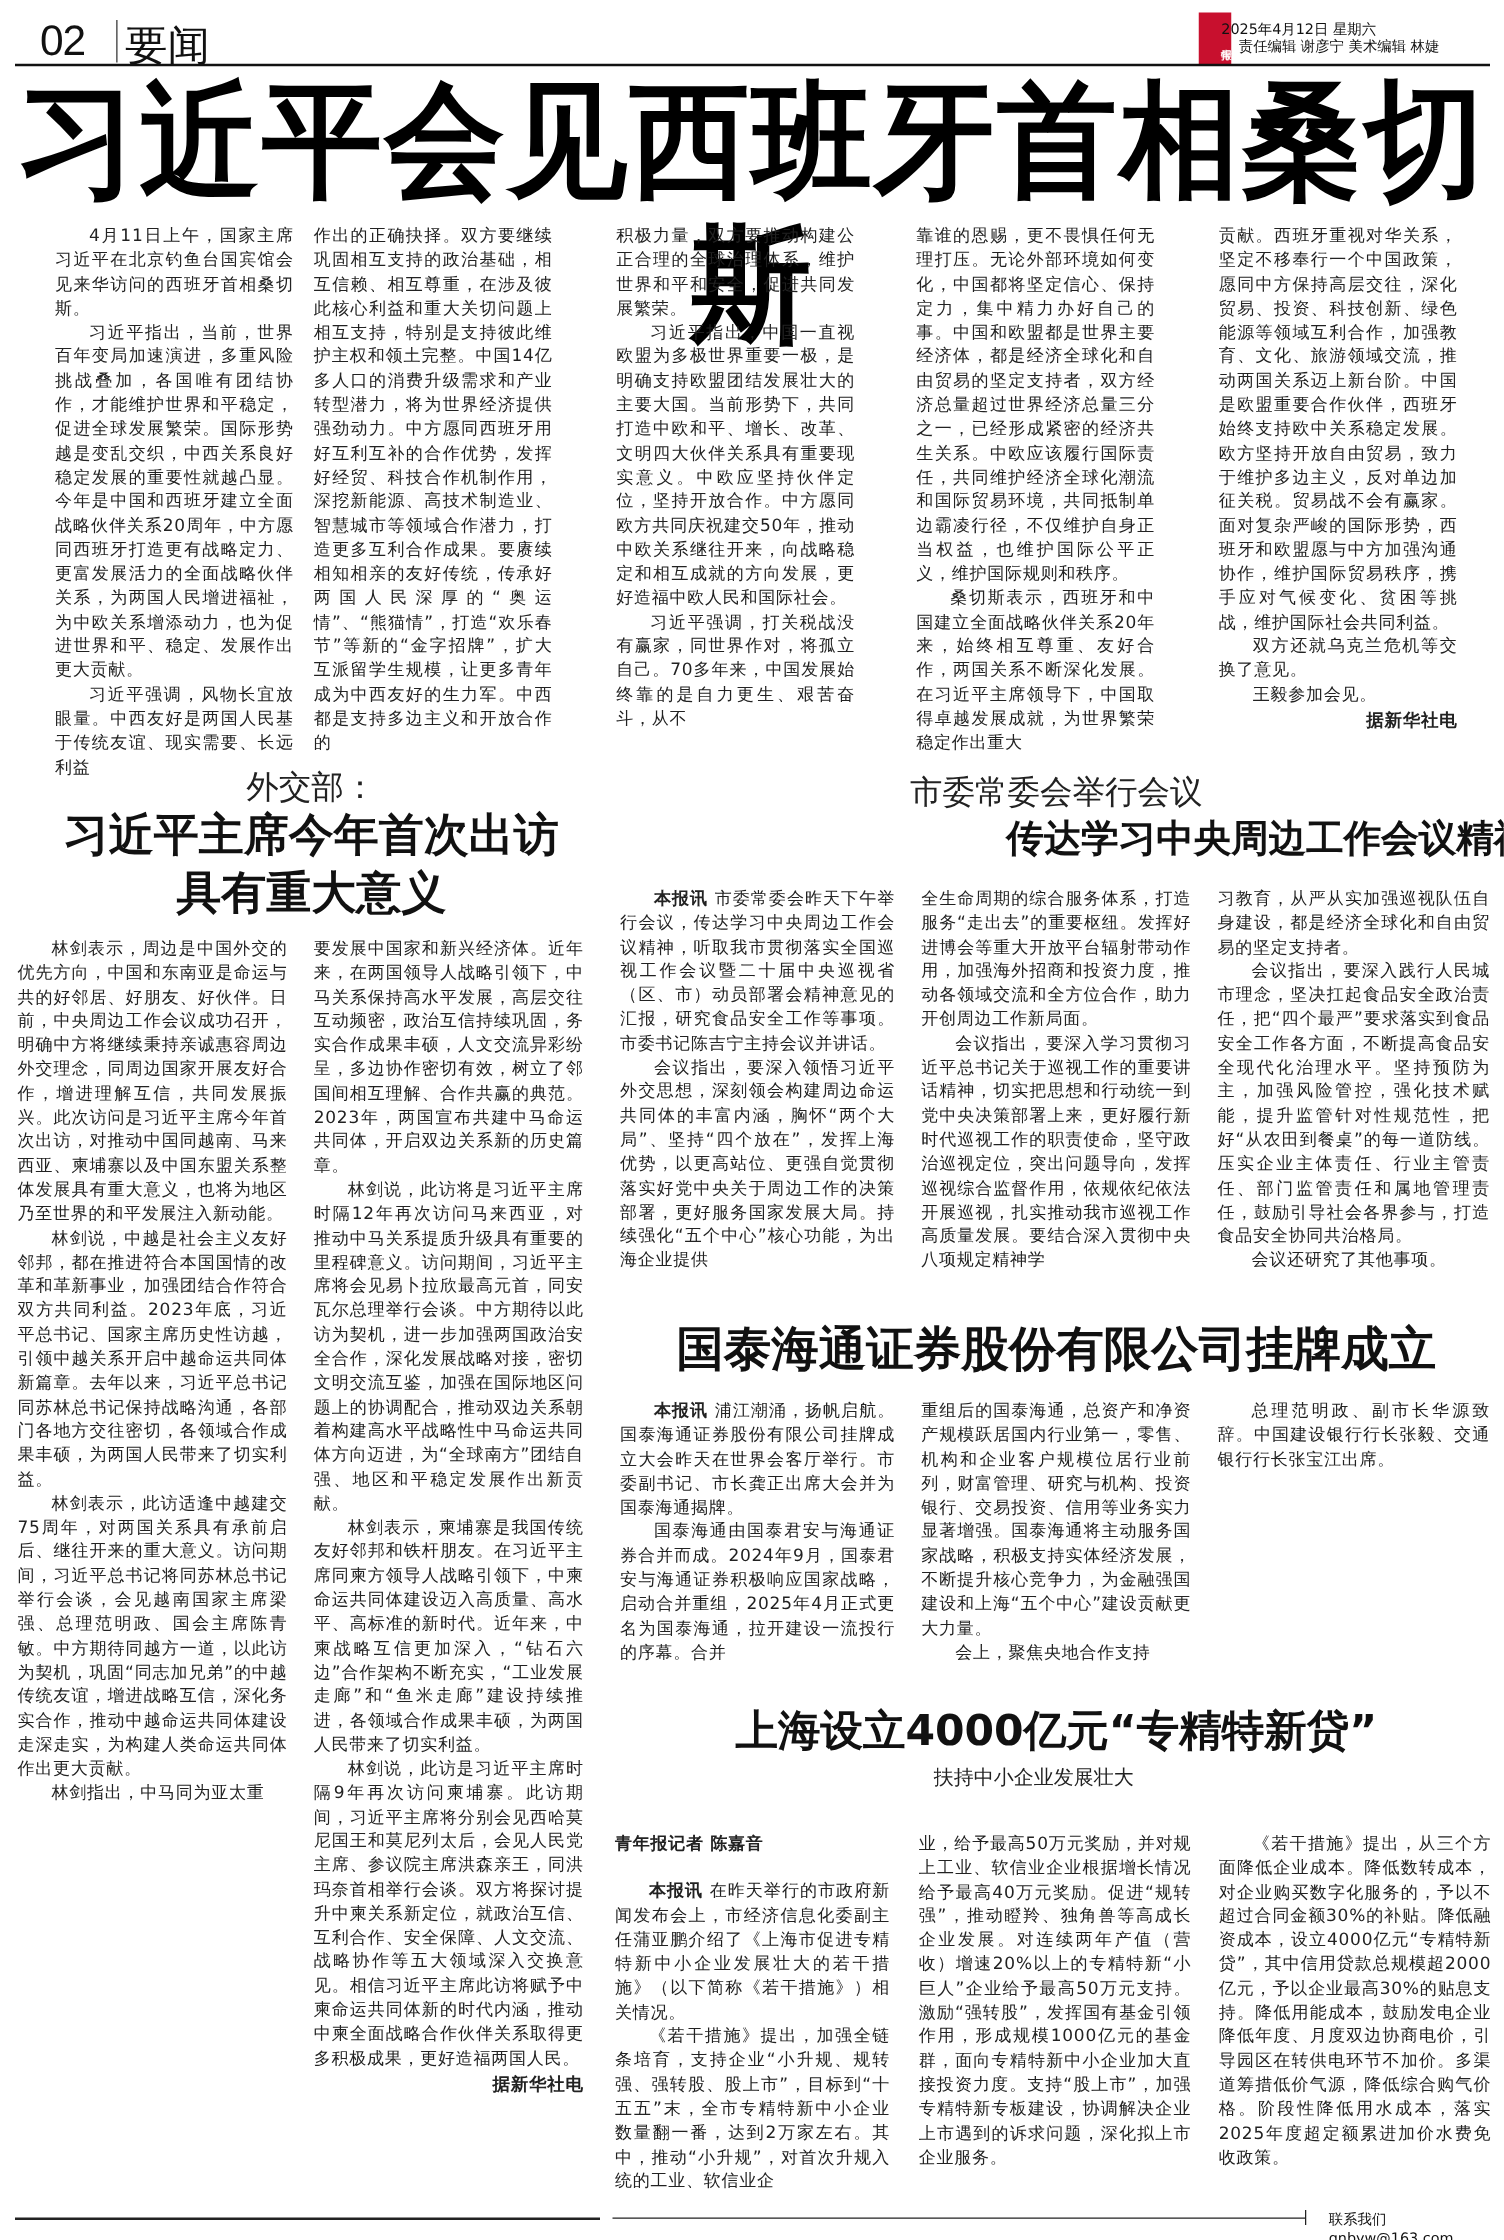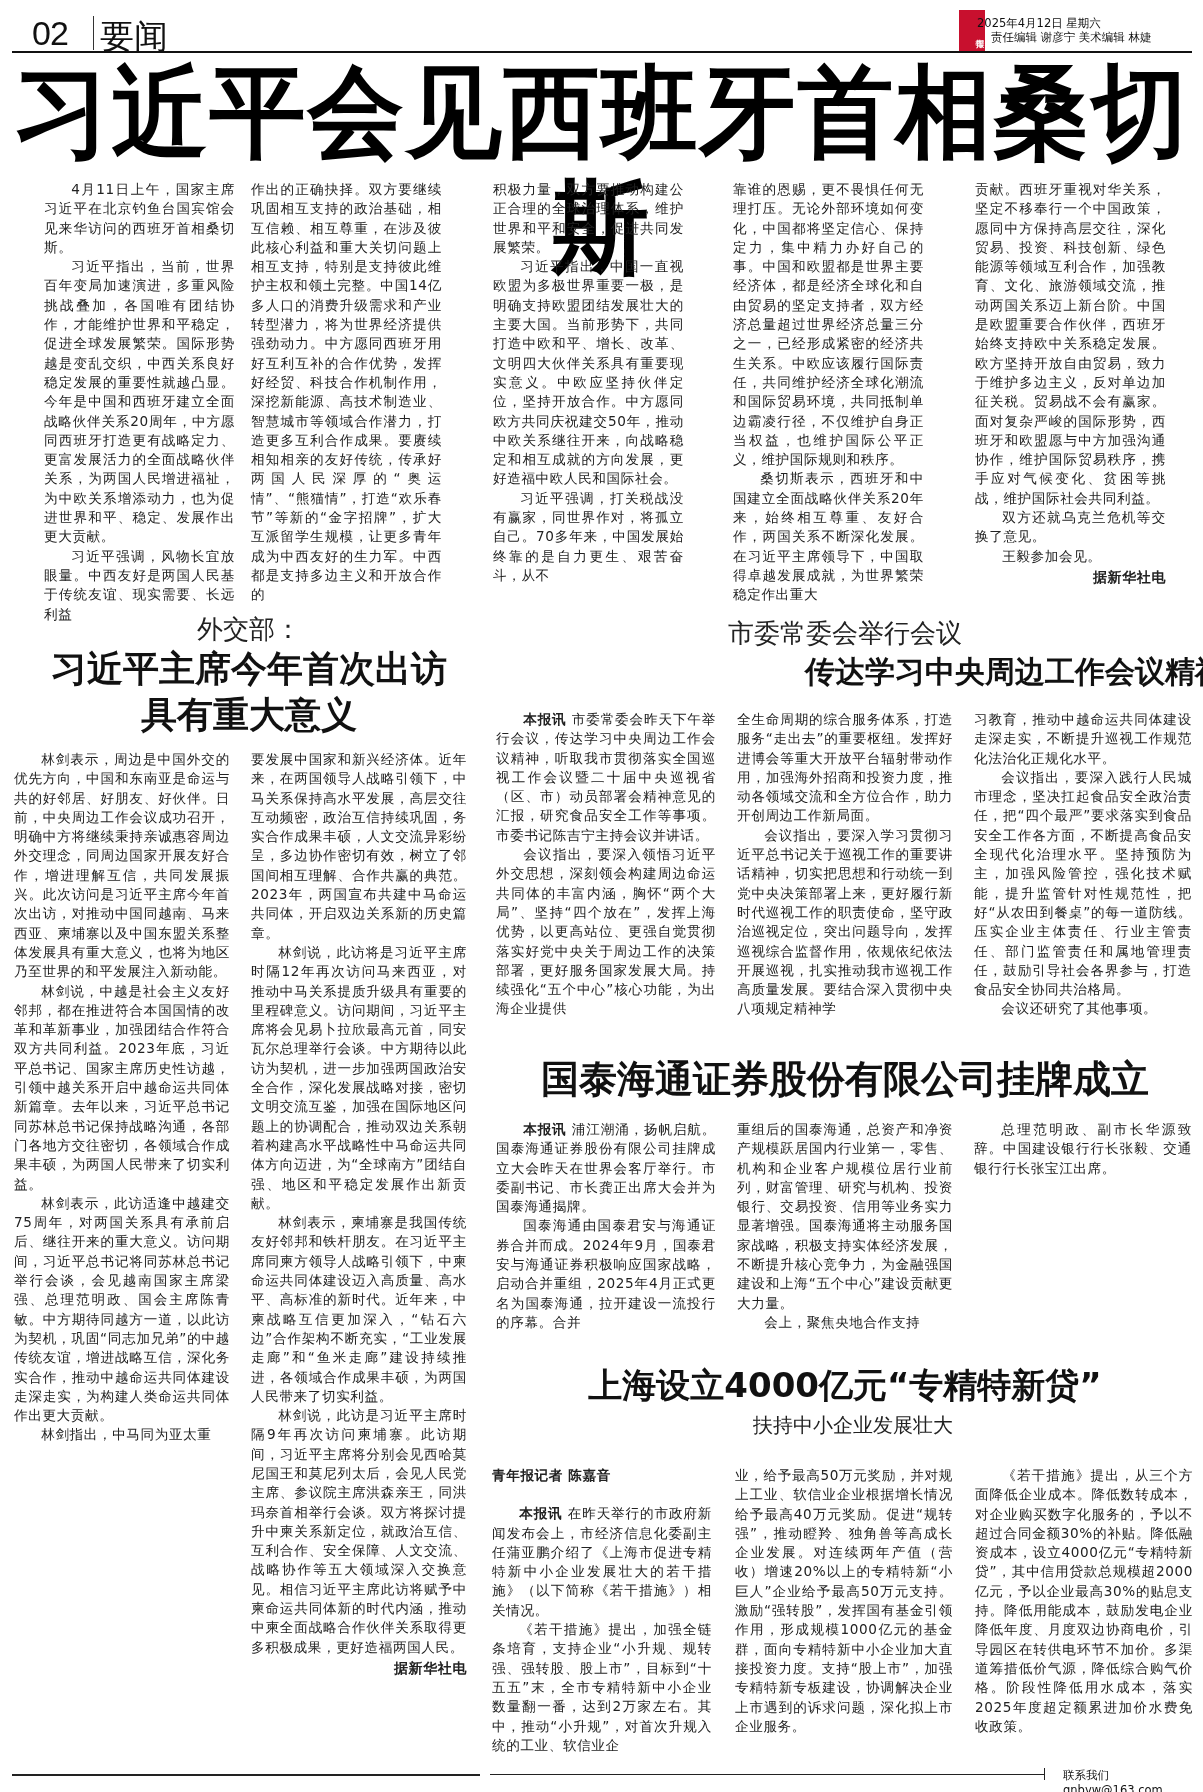--- a/index.html
+++ b/index.html
@@ -87,41 +87,41 @@
 
 <div class="col" style="left:496px;top:710px;width:220px;height:320px;">
   <p><span class="lead">本报讯</span> <span>市委常委会昨天下午举行会议，传达学习中央周边工作会议精神，听取我市贯彻落实全国巡视工作会议暨二十届中央巡视省（区、市）动员部署会精神意见的汇报，研究食品安全工作等事项。市委书记陈吉宁主持会议并讲话。</span></p>
   <p>会议指出，要深入领悟习近平外交思想，深刻领会构建周边命运共同体的丰富内涵，胸怀“两个大局”、坚持“四个放在”，发挥上海优势，以更高站位、更强自觉贯彻落实好党中央关于周边工作的决策部署，更好服务国家发展大局。持续强化“五个中心”核心功能，为出海企业提供</p>
 </div>
 <div class="col" style="left:737px;top:710px;width:216px;height:320px;">
   <p class="noind">全生命周期的综合服务体系，打造服务“走出去”的重要枢纽。发挥好进博会等重大开放平台辐射带动作用，加强海外招商和投资力度，推动各领域交流和全方位合作，助力开创周边工作新局面。</p>
   <p>会议指出，要深入学习贯彻习近平总书记关于巡视工作的重要讲话精神，切实把思想和行动统一到党中央决策部署上来，更好履行新时代巡视工作的职责使命，坚守政治巡视定位，突出问题导向，发挥巡视综合监督作用，依规依纪依法开展巡视，扎实推动我市巡视工作高质量发展。要结合深入贯彻中央八项规定精神学</p>
 </div>
 <div class="col" style="left:974px;top:710px;width:218px;height:320px;">
-  <p class="noind">习教育，推动中越命运共同体建设走深走实，不断提升巡视工作规范化法治化正规化水平。</p>
+  <p class="noind">习教育，从严从实加强巡视队伍自身建设，都是经济全球化和自由贸易的坚定支持者。</p>
   <p>会议指出，要深入践行人民城市理念，坚决扛起食品安全政治责任，把“四个最严”要求落实到食品安全工作各方面，不断提高食品安全现代化治理水平。坚持预防为主，加强风险管控，强化技术赋能，提升监管针对性规范性，把好“从农田到餐桌”的每一道防线。压实企业主体责任、行业主管责任、部门监管责任和属地管理责任，鼓励引导社会各界参与，打造食品安全协同共治格局。</p>
   <p>会议还研究了其他事项。</p>
 </div>
 
 <div class="head2" style="left:495px;width:700px;top:1057px;font-size:38px;line-height:44px;">国泰海通证券股份有限公司挂牌成立</div>
 
 <div class="col" style="left:496px;top:1120px;width:220px;height:210px;">
   <p><span class="lead">本报讯</span> <span>浦江潮涌，扬帆启航。国泰海通证券股份有限公司挂牌成立大会昨天在世界会客厅举行。市委副书记、市长龚正出席大会并为国泰海通揭牌。</span></p>
   <p>国泰海通由国泰君安与海通证券合并而成。2024年9月，国泰君安与海通证券积极响应国家战略，启动合并重组，2025年4月正式更名为国泰海通，拉开建设一流投行的序幕。合并</p>
 </div>
 <div class="col" style="left:737px;top:1120px;width:216px;height:210px;">
   <p class="noind">重组后的国泰海通，总资产和净资产规模跃居国内行业第一，零售、机构和企业客户规模位居行业前列，财富管理、研究与机构、投资银行、交易投资、信用等业务实力显著增强。国泰海通将主动服务国家战略，积极支持实体经济发展，不断提升核心竞争力，为金融强国建设和上海“五个中心”建设贡献更大力量。</p>
   <p>会上，聚焦央地合作支持</p>
 </div>
 <div class="col" style="left:974px;top:1120px;width:218px;height:210px;">
   <p>总理范明政、副市长华源致辞。中国建设银行行长张毅、交通银行行长张宝江出席。</p>
 </div>
 
 <div class="head2" style="left:495px;width:700px;top:1363px;font-size:34px;line-height:44px;font-weight:600;">上海设立4000亿元“专精特新贷”</div>
-<div class="kicker" style="left:503px;width:700px;top:1412px;font-size:20px;">扶持中小企业发展壮大</div>
+<div class="kicker" style="left:477px;width:700px;top:1412px;font-size:16px;">扶持中小企业发展壮大</div>
 
 <div class="col" style="left:492px;top:1466px;width:220px;height:300px;">
   <p class="noind" style="font-weight:bold;margin-bottom:19px;">青年报记者 陈嘉音</p>
   <p><span class="lead">本报讯</span> <span>在昨天举行的市政府新闻发布会上，市经济信息化委副主任蒲亚鹏介绍了《上海市促进专精特新中小企业发展壮大的若干措施》（以下简称《若干措施》）相关情况。</span></p>
   <p>《若干措施》提出，加强全链条培育，支持企业“小升规、规转强、强转股、股上市”，目标到“十五五”末，全市专精特新中小企业数量翻一番，达到2万家左右。其中，推动“小升规”，对首次升规入统的工业、软信业企</p>
 </div>
 <div class="col" style="left:735px;top:1466px;width:218px;height:300px;">
   <p class="noind">业，给予最高50万元奖励，并对规上工业、软信业企业根据增长情况给予最高40万元奖励。促进“规转强”，推动瞪羚、独角兽等高成长企业发展。对连续两年产值（营收）增速20%以上的专精特新“小巨人”企业给予最高50万元支持。激励“强转股”，发挥国有基金引领作用，形成规模1000亿元的基金群，面向专精特新中小企业加大直接投资力度。支持“股上市”，加强专精特新专板建设，协调解决企业上市遇到的诉求问题，深化拟上市企业服务。</p>
 </div>
 <div class="col" style="left:975px;top:1466px;width:218px;height:300px;">

